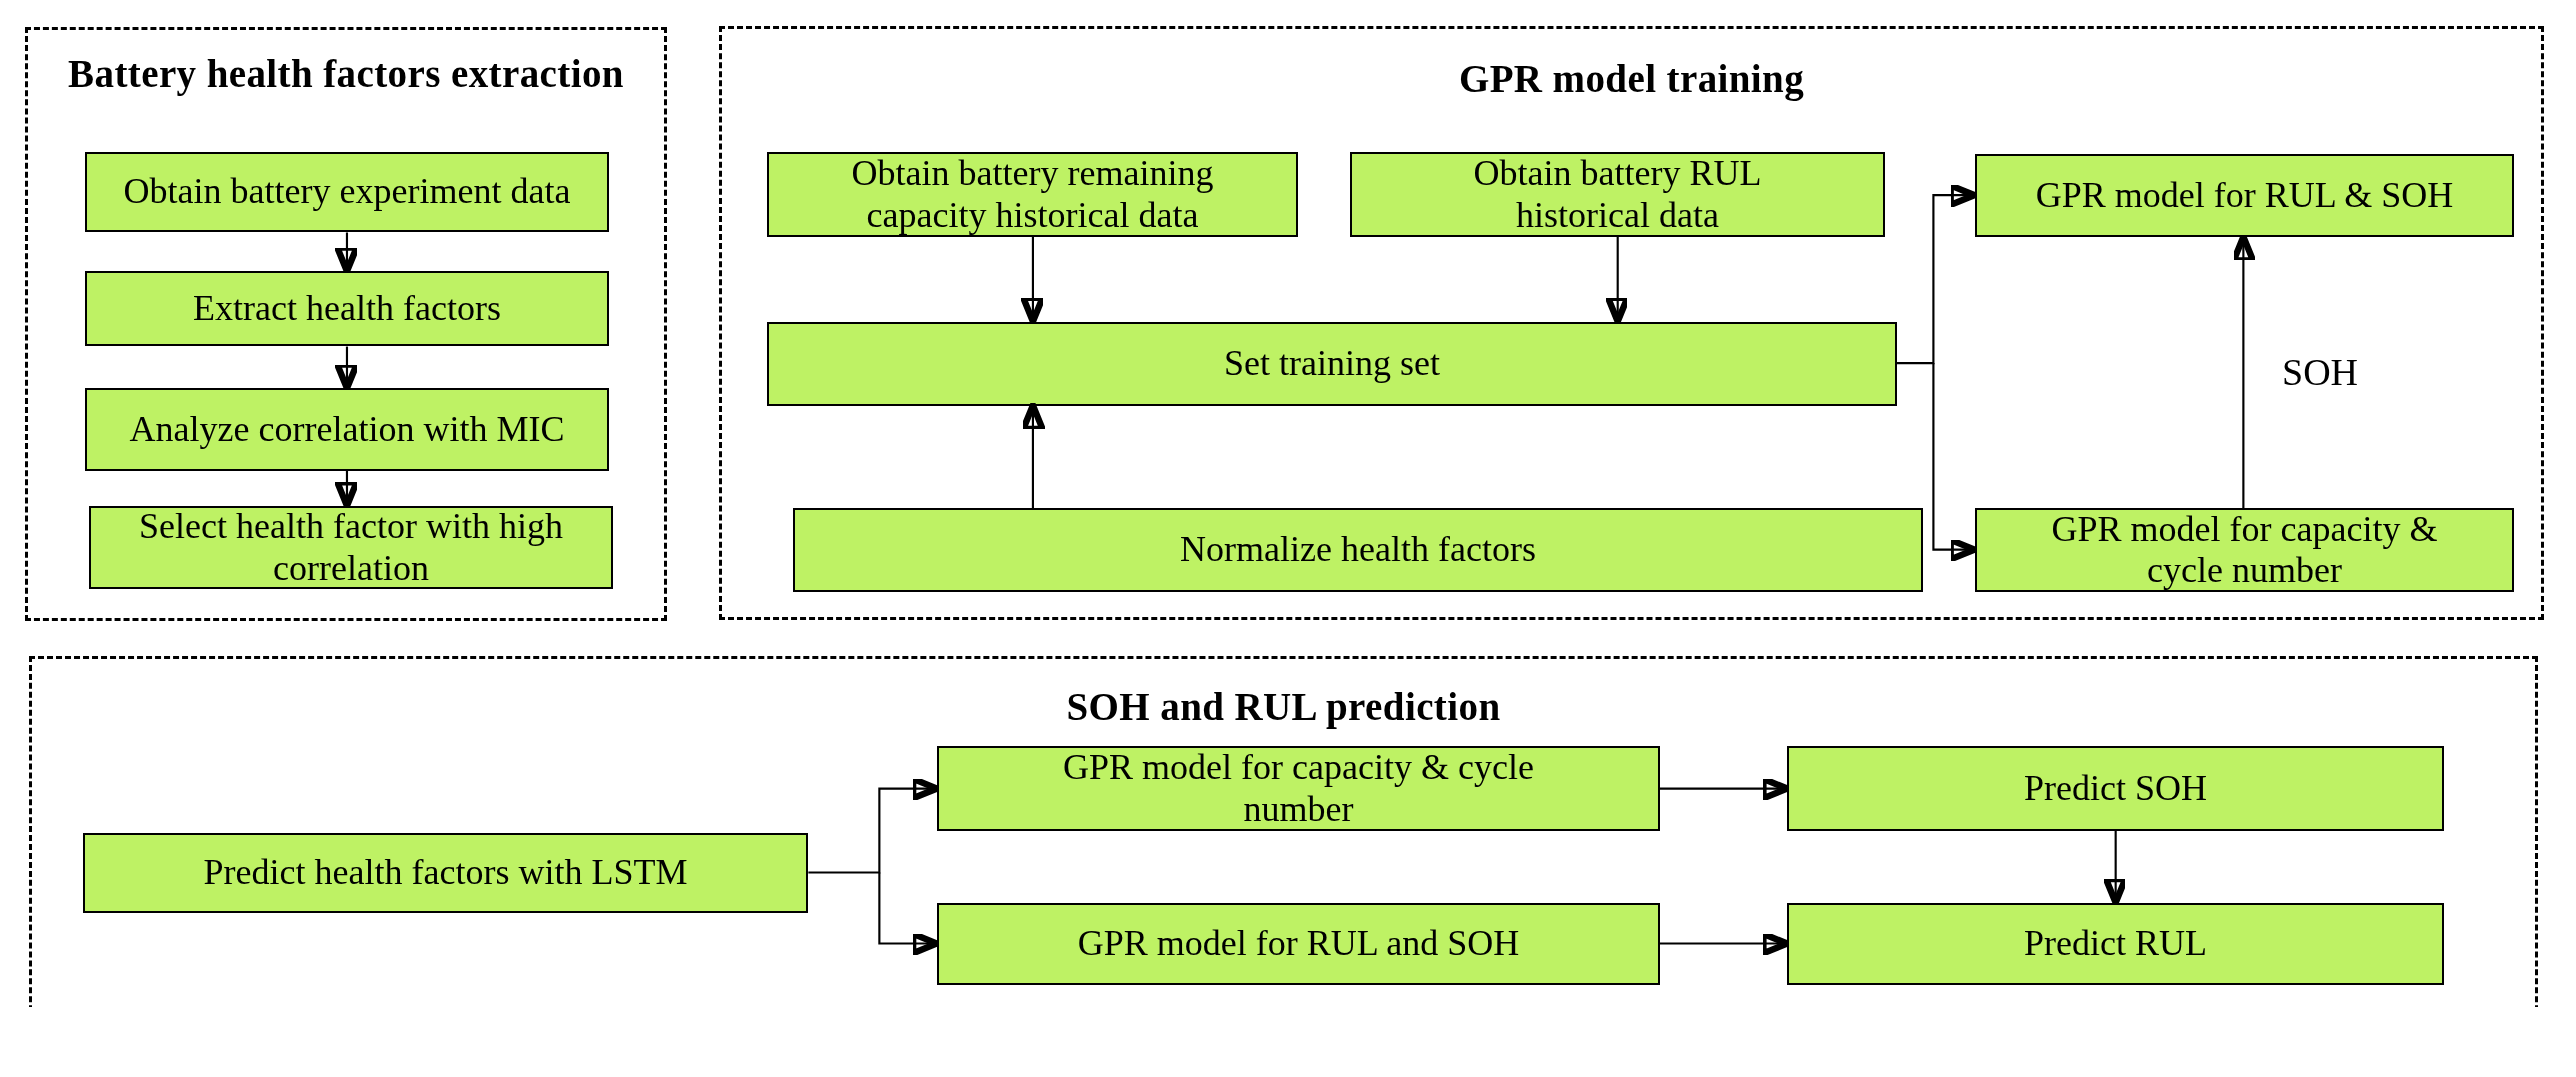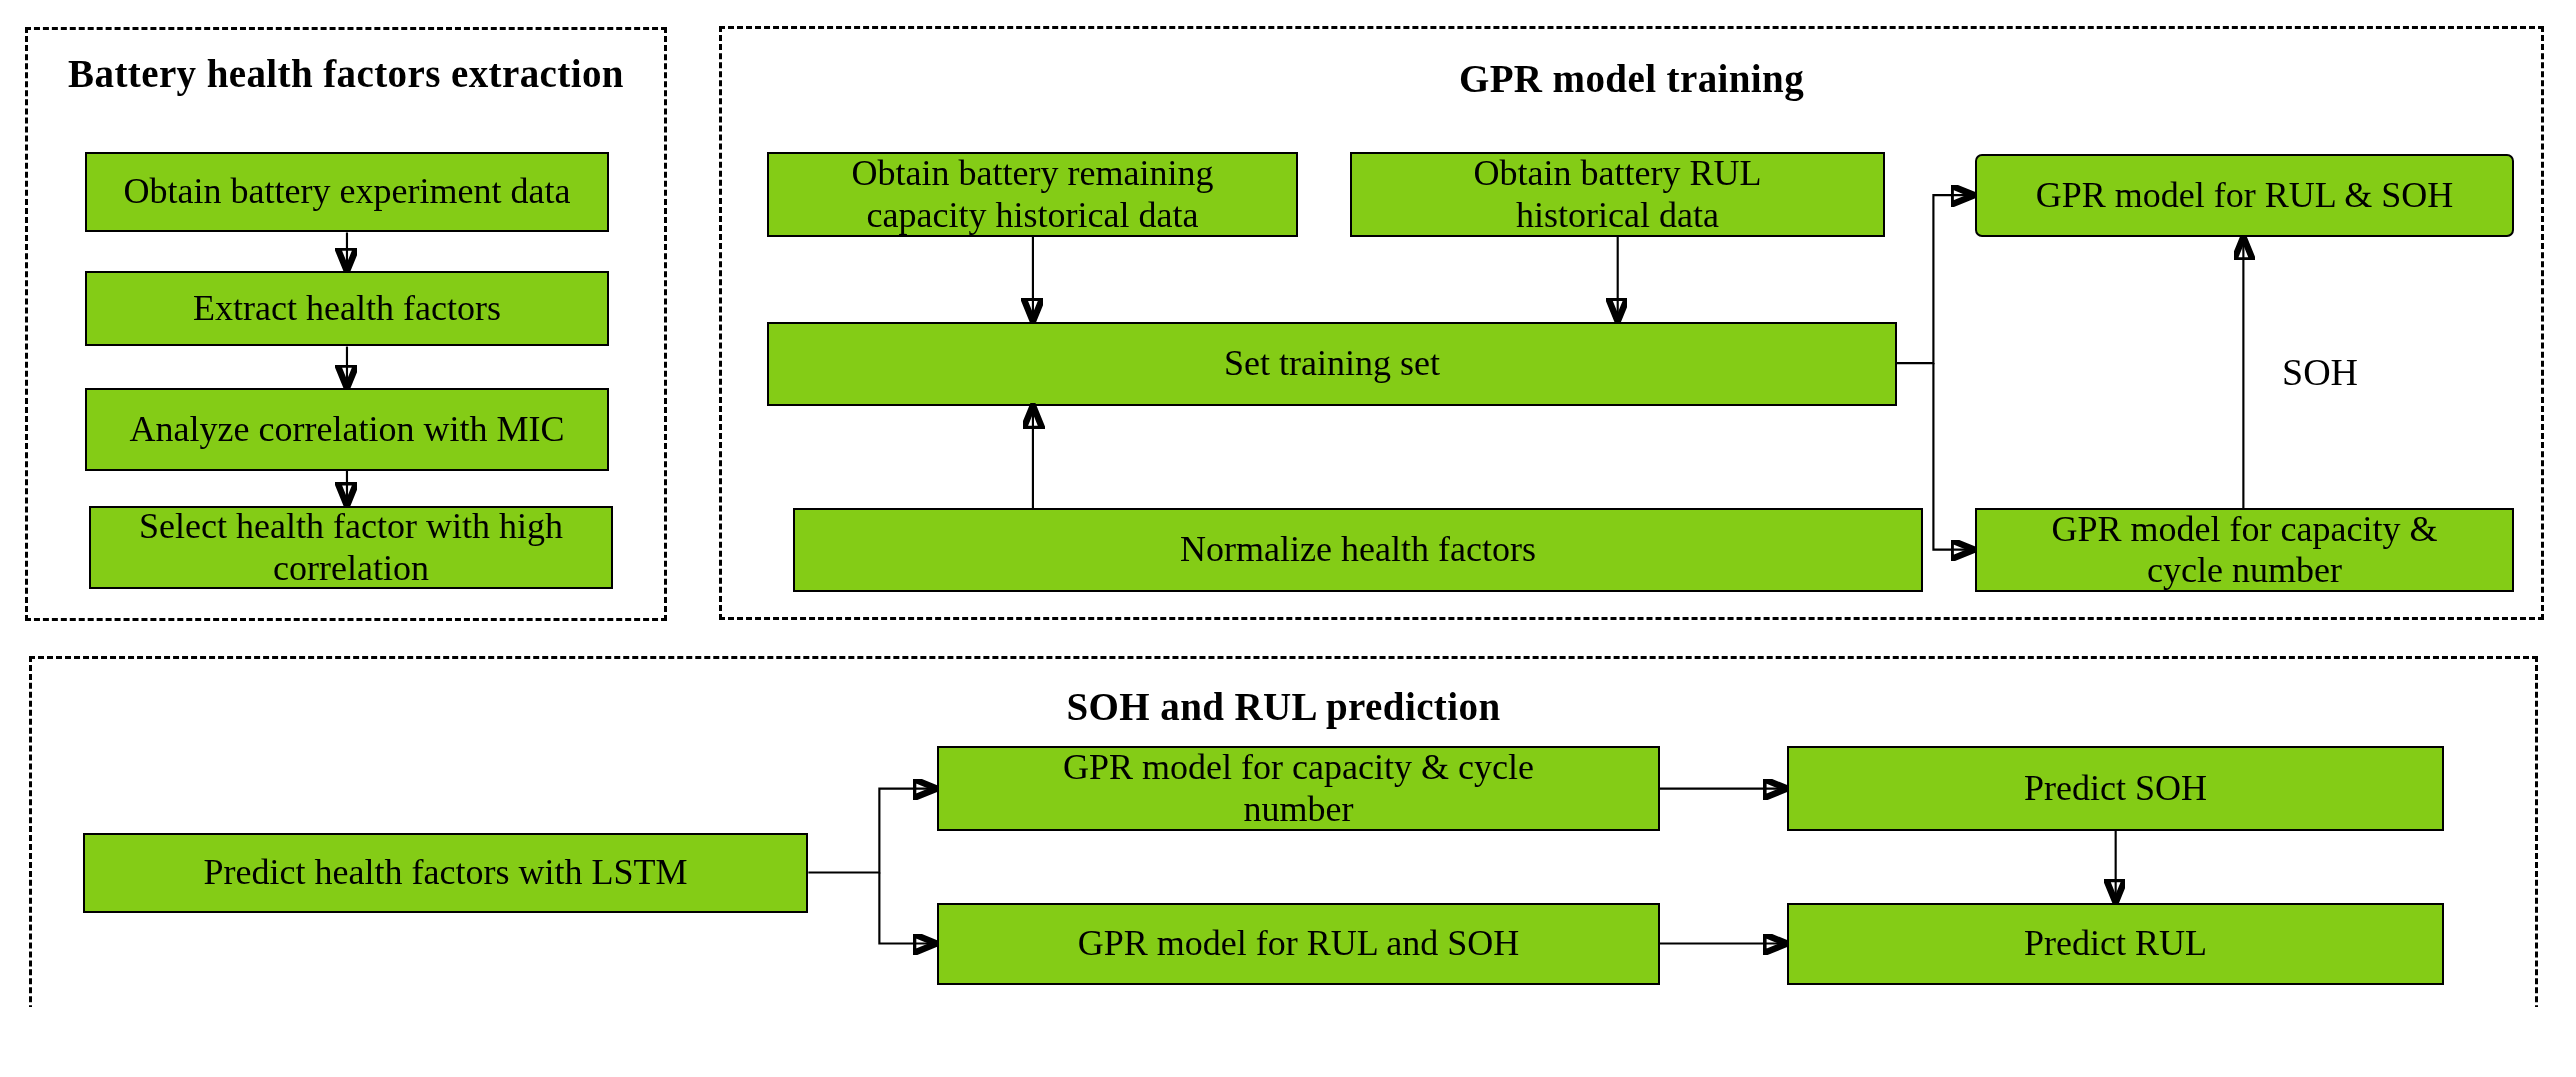--- a/index.html
+++ b/index.html
@@ -28,21 +28,21 @@
     text-align: center;
     font-weight: bold;
     font-size: 39px;
     line-height: 1.1;
     letter-spacing: 0.4px;
   }
   .node {
     position: absolute;
     border: 2.2px solid #000000;
     box-sizing: border-box;
-    background: #84cc16;
+    background: #bef264;
     display: flex;
     align-items: center;
     justify-content: center;
     text-align: center;
     font-size: 36px;
     line-height: 1.14;
   }
   .node .lbl {
     display: inline-block;
   }
@@ -101,21 +101,21 @@
   </div>
 
   <div class="node" style="left:767px; top:322px; width:1130px; height:84px;">
     <span class="lbl">Set training set</span>
   </div>
 
   <div class="node" style="left:793px; top:508px; width:1130px; height:84px;">
     <span class="lbl">Normalize health factors</span>
   </div>
 
-  <div class="node" style="left:1975px; top:154px; width:539px; height:83px;border-radius:7px;">
+  <div class="node" style="left:1975px; top:154px; width:539px; height:83px;">
     <span class="lbl">GPR model for RUL &amp; SOH</span>
   </div>
 
   <div class="node" style="left:1975px; top:508px; width:539px; height:84px;">
     <span class="lbl" style="max-width:445px;">GPR model for capacity &amp; cycle number</span>
   </div>
 
   <div class="edge-label" style="left:2282px; top:353px;">SOH</div>
 
   <div class="section" style="left:29px; top:656px; width:2509px; height:391px;">

